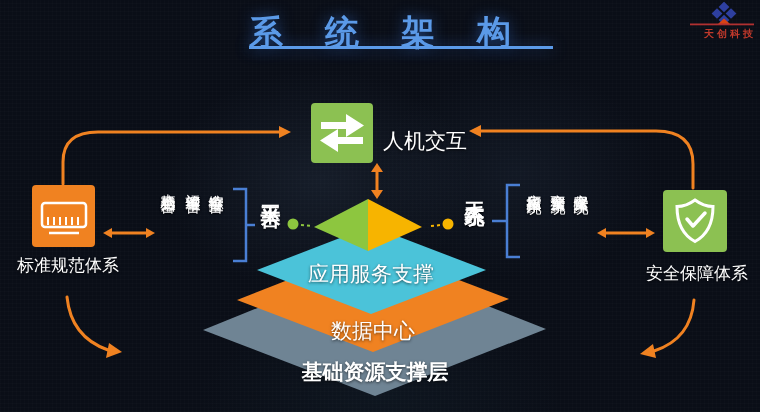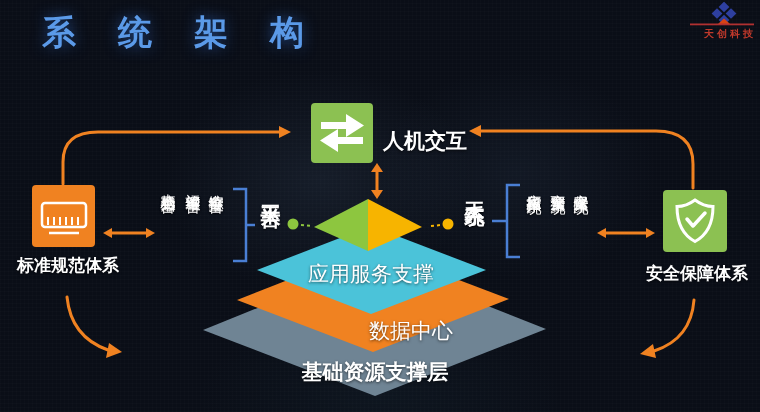--- a/index.html
+++ b/index.html
@@ -11,25 +11,25 @@
       radial-gradient(220px 160px at 42% 44%, rgba(70,90,115,.20), rgba(70,90,115,0) 70%),
       radial-gradient(200px 150px at 68% 42%, rgba(60,80,105,.16), rgba(60,80,105,0) 70%),
       radial-gradient(260px 120px at 50% 96%, rgba(40,70,85,.14), rgba(40,70,85,0) 70%),
       repeating-linear-gradient(0deg, rgba(255,255,255,.012) 0 1px, transparent 1px 4px),
       repeating-linear-gradient(90deg, rgba(255,255,255,.012) 0 1px, transparent 1px 4px),
       #0a0e17;
     color:#fff;
   }
   .abs { position:absolute; }
   .title {
-    top:10px; left:0; right:0; 
+    top:10px; left:0; right:0; text-align:center;
     font-size:34px; font-weight:900; letter-spacing:42px; padding-left:42px;
-    color:#5b9ae8; text-shadow:0 0 14px rgba(70,140,255,.5), 0 2px 6px rgba(0,0,0,.8);
+    color:#5b9ae8; text-shadow:0 0 14px rgba(70,140,255,.5), 0 2px 6px rgba(0,0,0,.8);text-decoration:underline;
   }
-  .w-label { font-weight:bold; color:#fff; text-shadow:0 1px 3px rgba(0,0,0,.7); }
+  .w-label { font-weight:normal; color:#fff; text-shadow:0 1px 3px rgba(0,0,0,.7); }
   .hmi-label { left:383px; top:127px; font-size:21px; }
   .block-label { text-align:center; font-size:17px; }
   .v-text {
     writing-mode:vertical-rl; text-orientation:upright;
     color:#fff; text-shadow:0 1px 2px rgba(0,0,0,.7);
   }
   .col { font-size:15px; letter-spacing:1px; top:182px; height:104px; }
   .v-head { font-size:20px; font-weight:bold; top:189px; height:86px; letter-spacing:1px; }
   .pyr-label { text-align:center; font-size:21px; color:#fff; text-shadow:0 1px 3px rgba(0,0,0,.6); width:160px; }
   .logo-text { left:690px; top:27px; width:66px; text-align:right; font-size:10px; font-weight:bold;
@@ -127,16 +127,16 @@
   <div class="abs v-text col" style="left:183px;">运维管理平台</div>
   <div class="abs v-text col" style="left:206px;">综合监控平台</div>
   <div class="abs v-text v-head" style="left:258px;">三大平台</div>
 
   <div class="abs v-text v-head" style="left:462px; top:186px;">三大系统</div>
   <div class="abs v-text col" style="left:524px;">应急指挥系统</div>
   <div class="abs v-text col" style="left:548px;">安全预警系统</div>
   <div class="abs v-text col" style="left:571px;">安全保障系统</div>
 
   <div class="abs pyr-label" style="left:291px; top:260px;">应用服务支撑</div>
-  <div class="abs pyr-label" style="left:293px; top:317px;text-align:right;">数据中心</div>
+  <div class="abs pyr-label" style="left:293px; top:317px;">数据中心</div>
   <div class="abs pyr-label" style="left:295px; top:358px;font-weight:bold;">基础资源支撑层</div>
 
 </div>
 
 </body></html>

